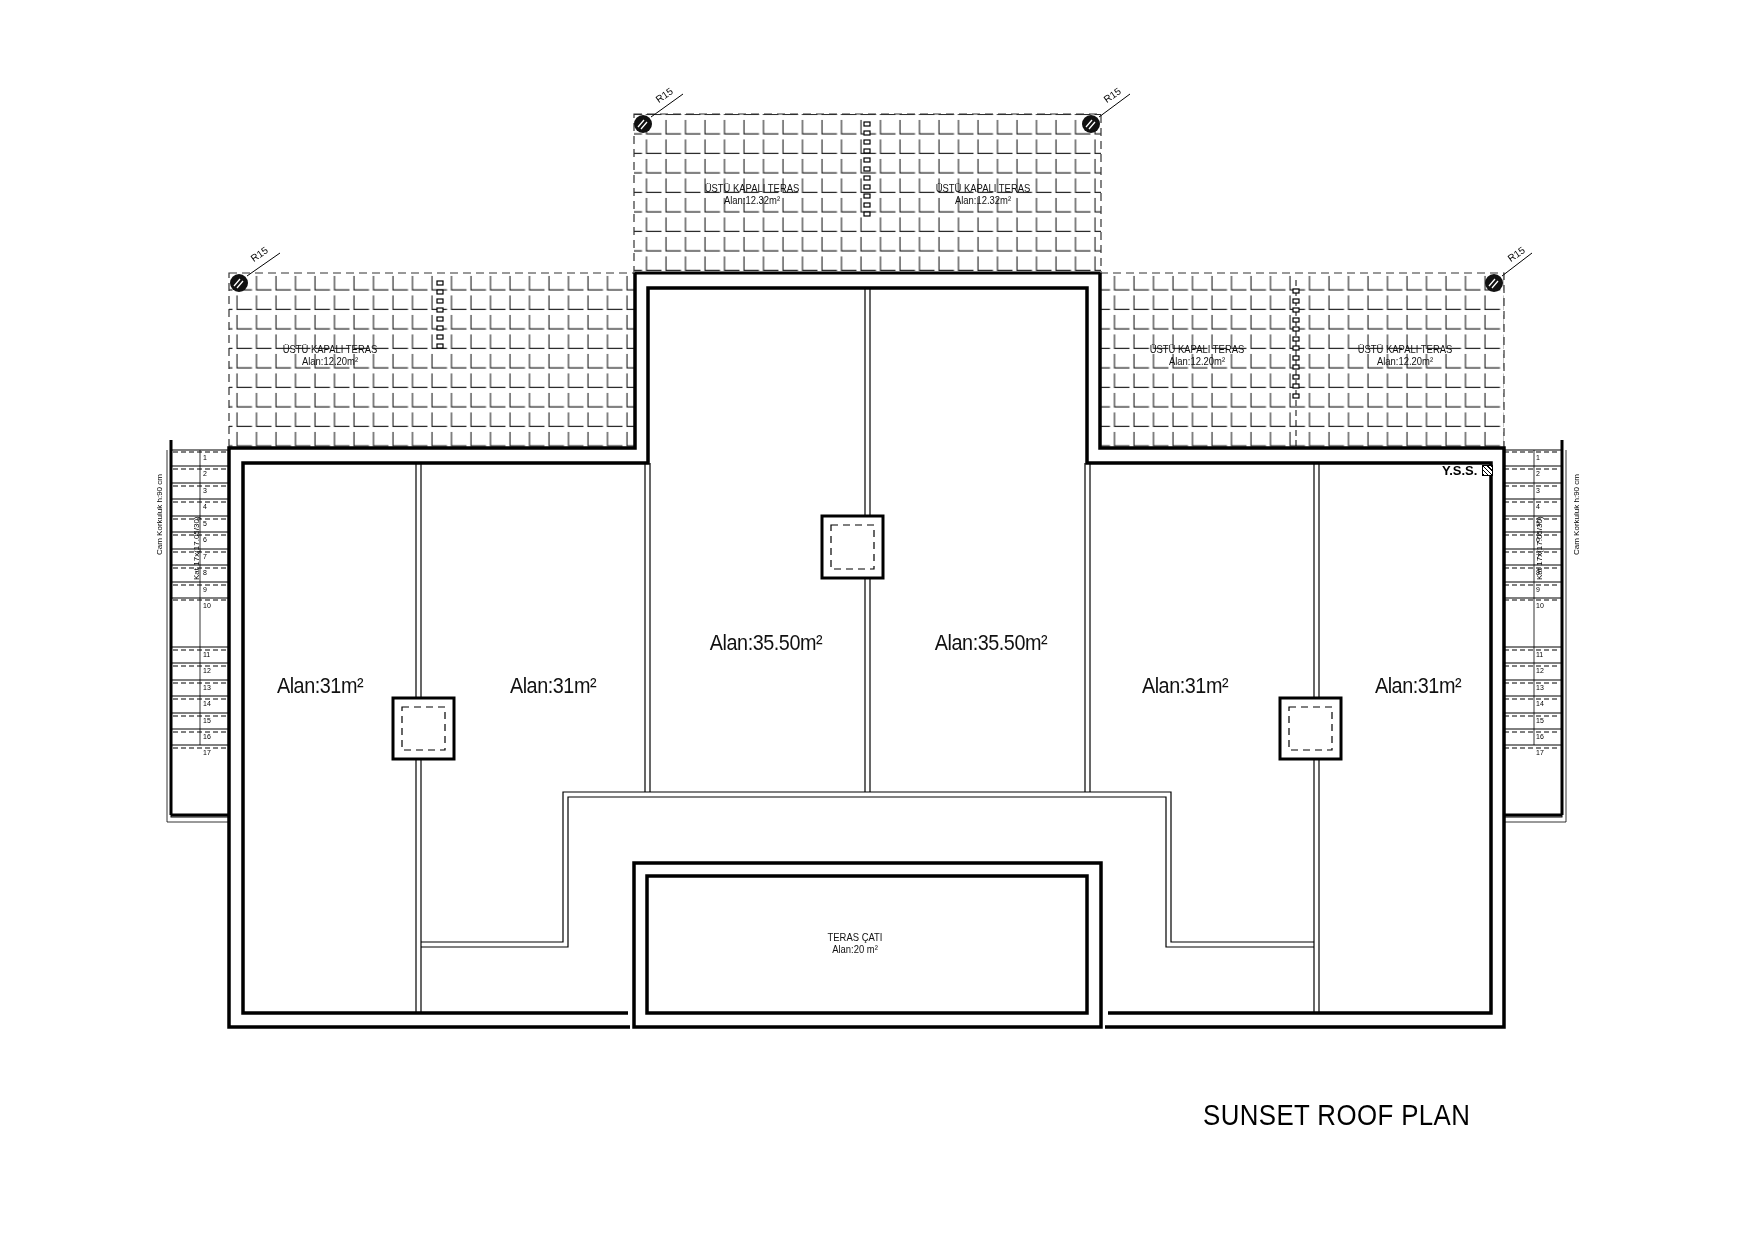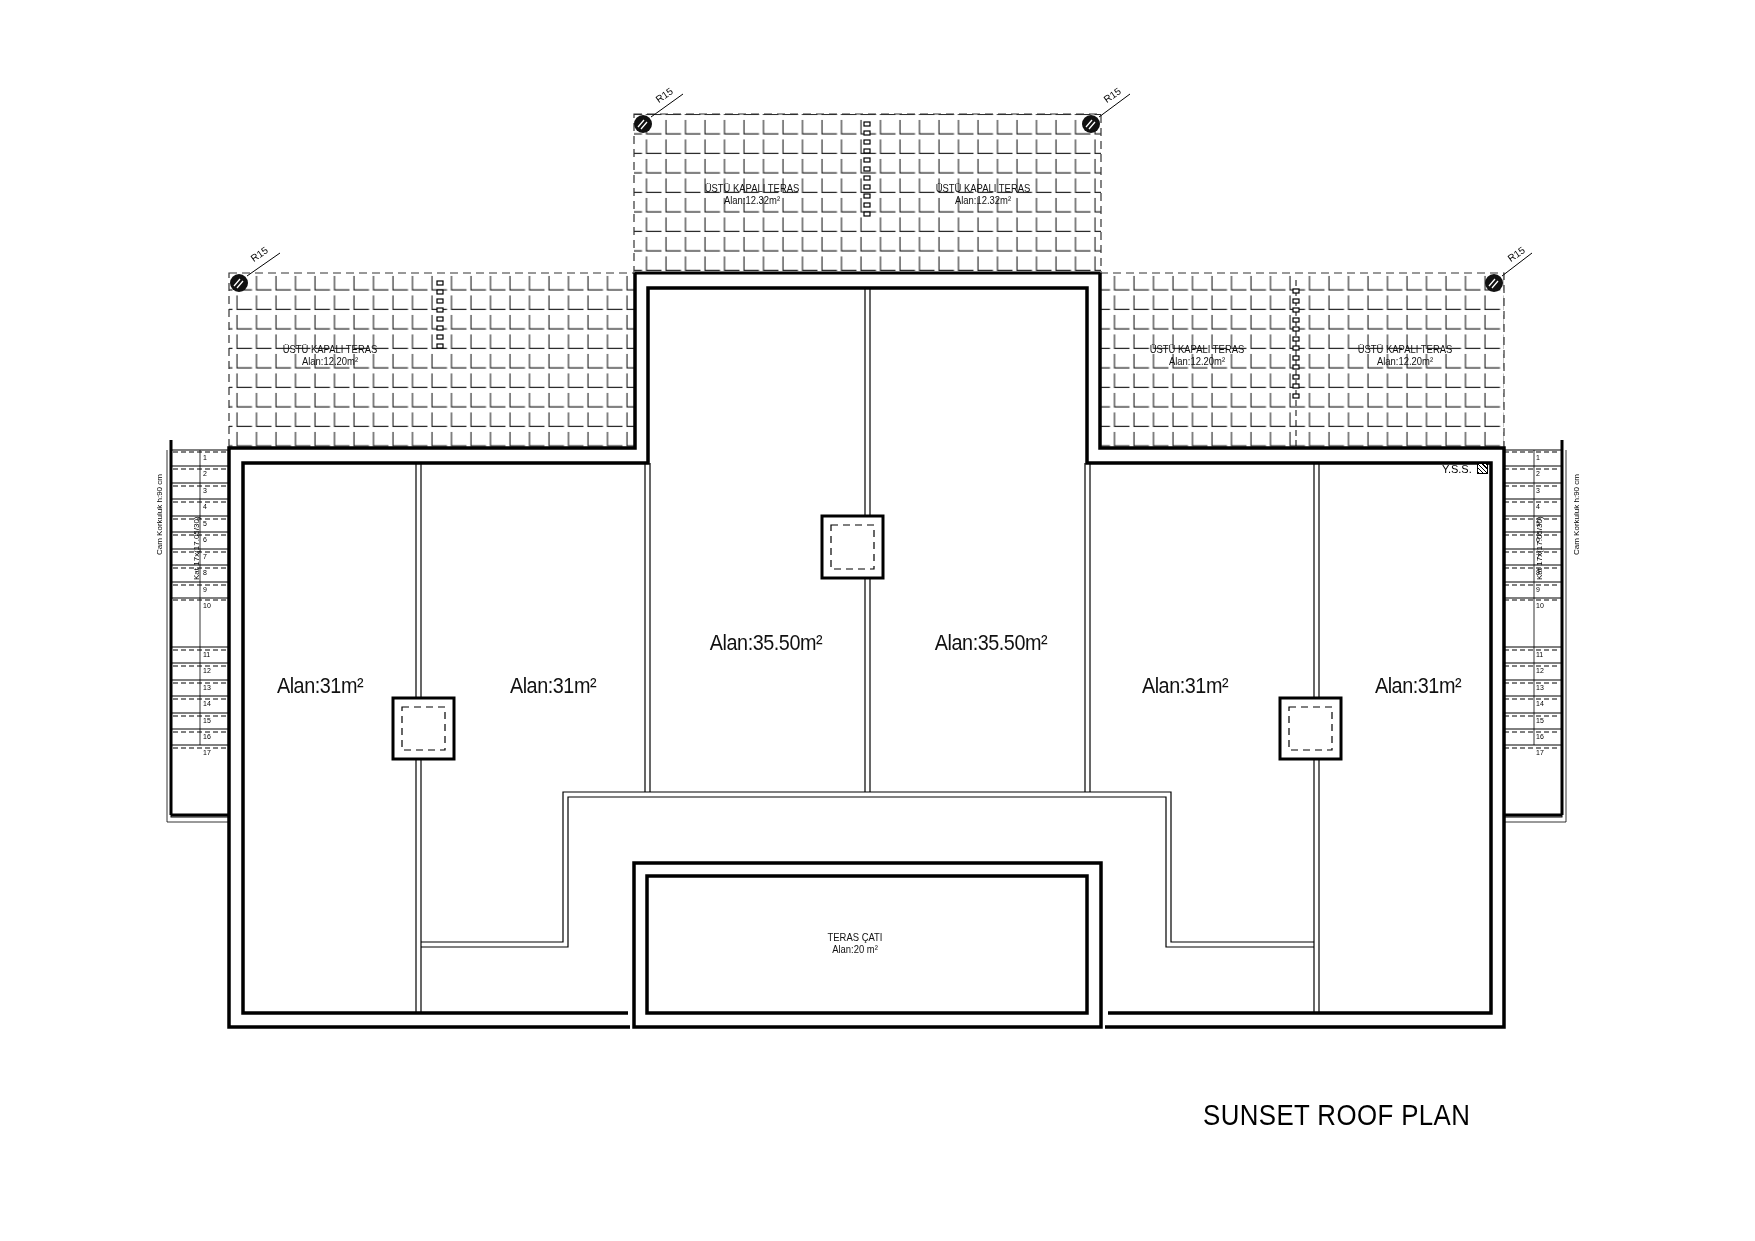--- a/index.html
+++ b/index.html
@@ -3,21 +3,21 @@
 <meta charset="utf-8">
 <style>
   html, body { margin: 0; padding: 0; background: #ffffff; }
   body { width: 1755px; height: 1241px; position: relative; overflow: hidden; font-family: "Liberation Sans", sans-serif; color: #000; }
   svg { position: absolute; left: 0; top: 0; }
   .lbl { position: absolute; white-space: nowrap; font-family: "Liberation Sans", sans-serif; color: #111; transform: translateX(-50%); text-align: center; line-height: 1.15; }
   .lbl-big { font-size: 22px; letter-spacing: -0.5px; transform: translateX(-50%) scaleX(0.9); }
   .lbl-small { font-size: 10.5px; transform: translateX(-50%) scaleX(0.9); background: transparent; }
   .lbl-small span { display: block; }
   .title { position: absolute; left: 1203px; top: 1098px; font-size: 30px; letter-spacing: 0.5px; transform: scaleX(0.86); transform-origin: left top; white-space: nowrap; }
-  .yss { position: absolute; left: 1442px; top: 463px; font-size: 11px; font-weight: normal; white-space: nowrap; }
+  .yss { position: absolute; left: 1442px; top: 463px; font-size: 13px; font-weight: bold; white-space: nowrap; }
   .yss-icon { display: inline-block; width: 9px; height: 9px; border: 1px solid #000; margin-left: 5px; vertical-align: -1px; background: repeating-linear-gradient(45deg, #000 0 1px, #fff 1px 3px); }
   .vtext { position: absolute; font-size: 8px; white-space: nowrap; transform-origin: left top; transform: rotate(-90deg); }
   .stepnum { position: absolute; font-size: 7px; }
   .rtag { position: absolute; font-size: 10px; white-space: nowrap; transform-origin: left bottom; transform: rotate(-35deg); }
 </style>
 </head>
 <body>
 
 <svg width="1755" height="1241" viewBox="0 0 1755 1241">
   <defs>

